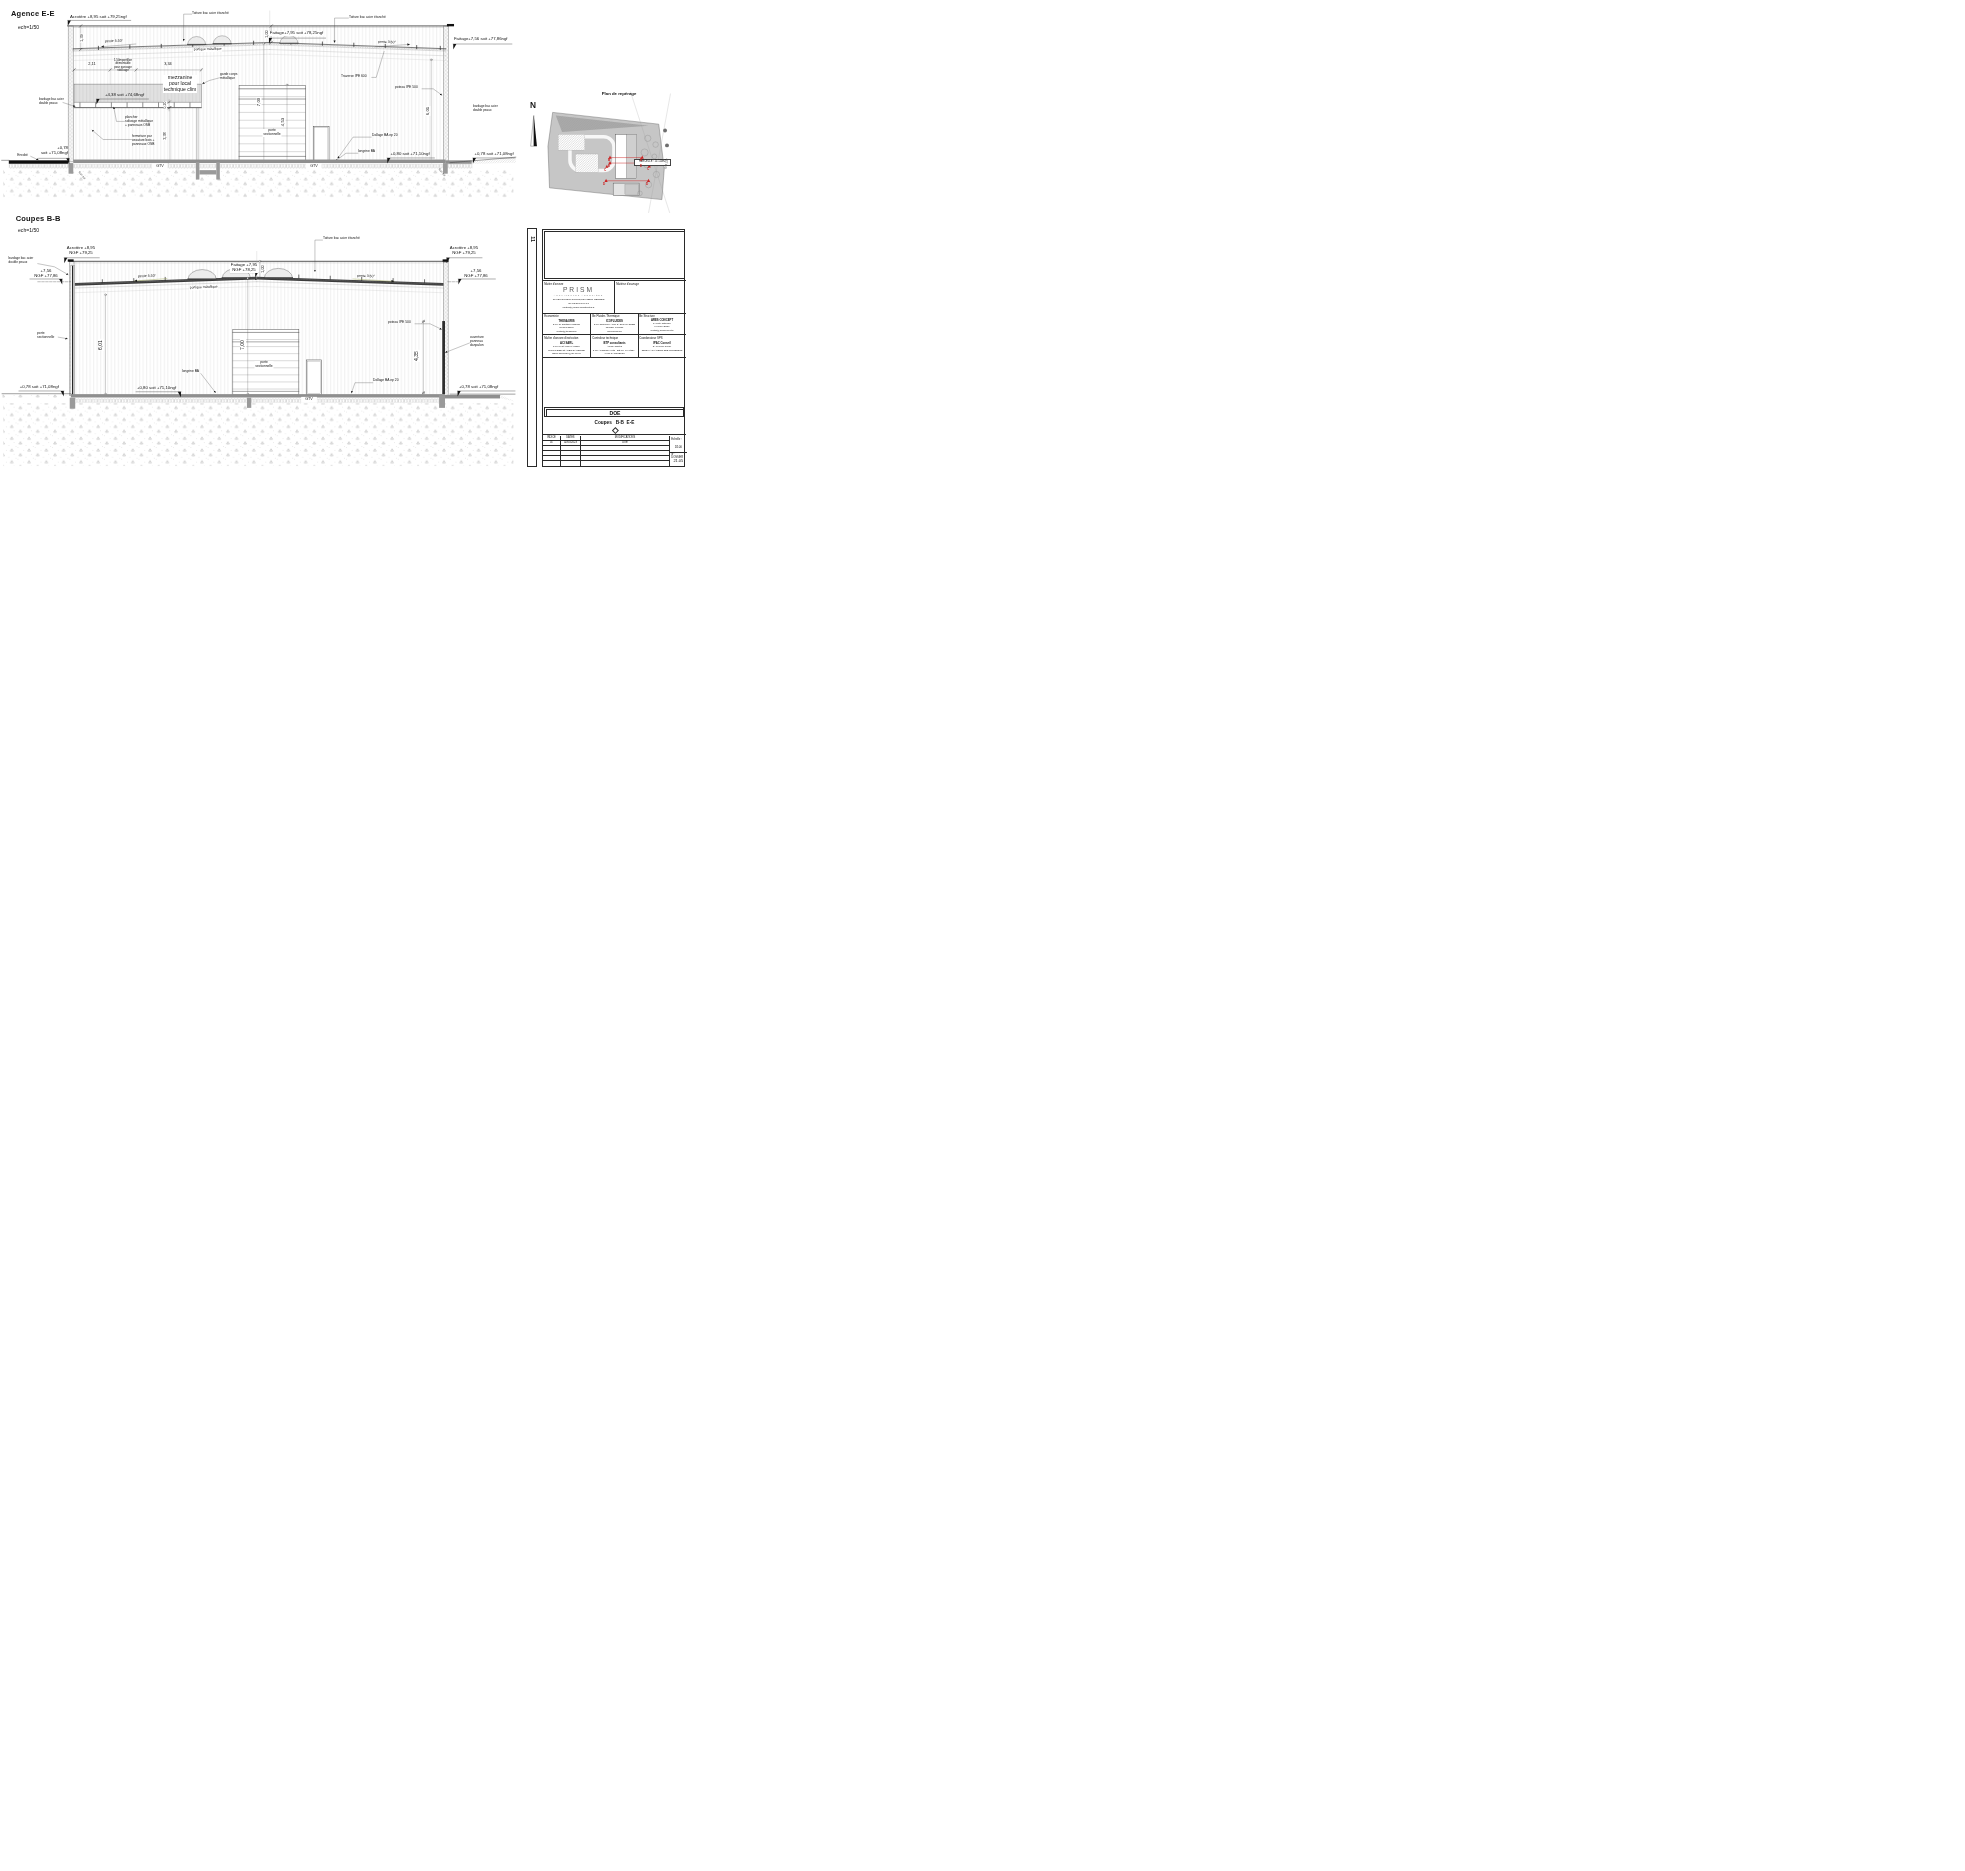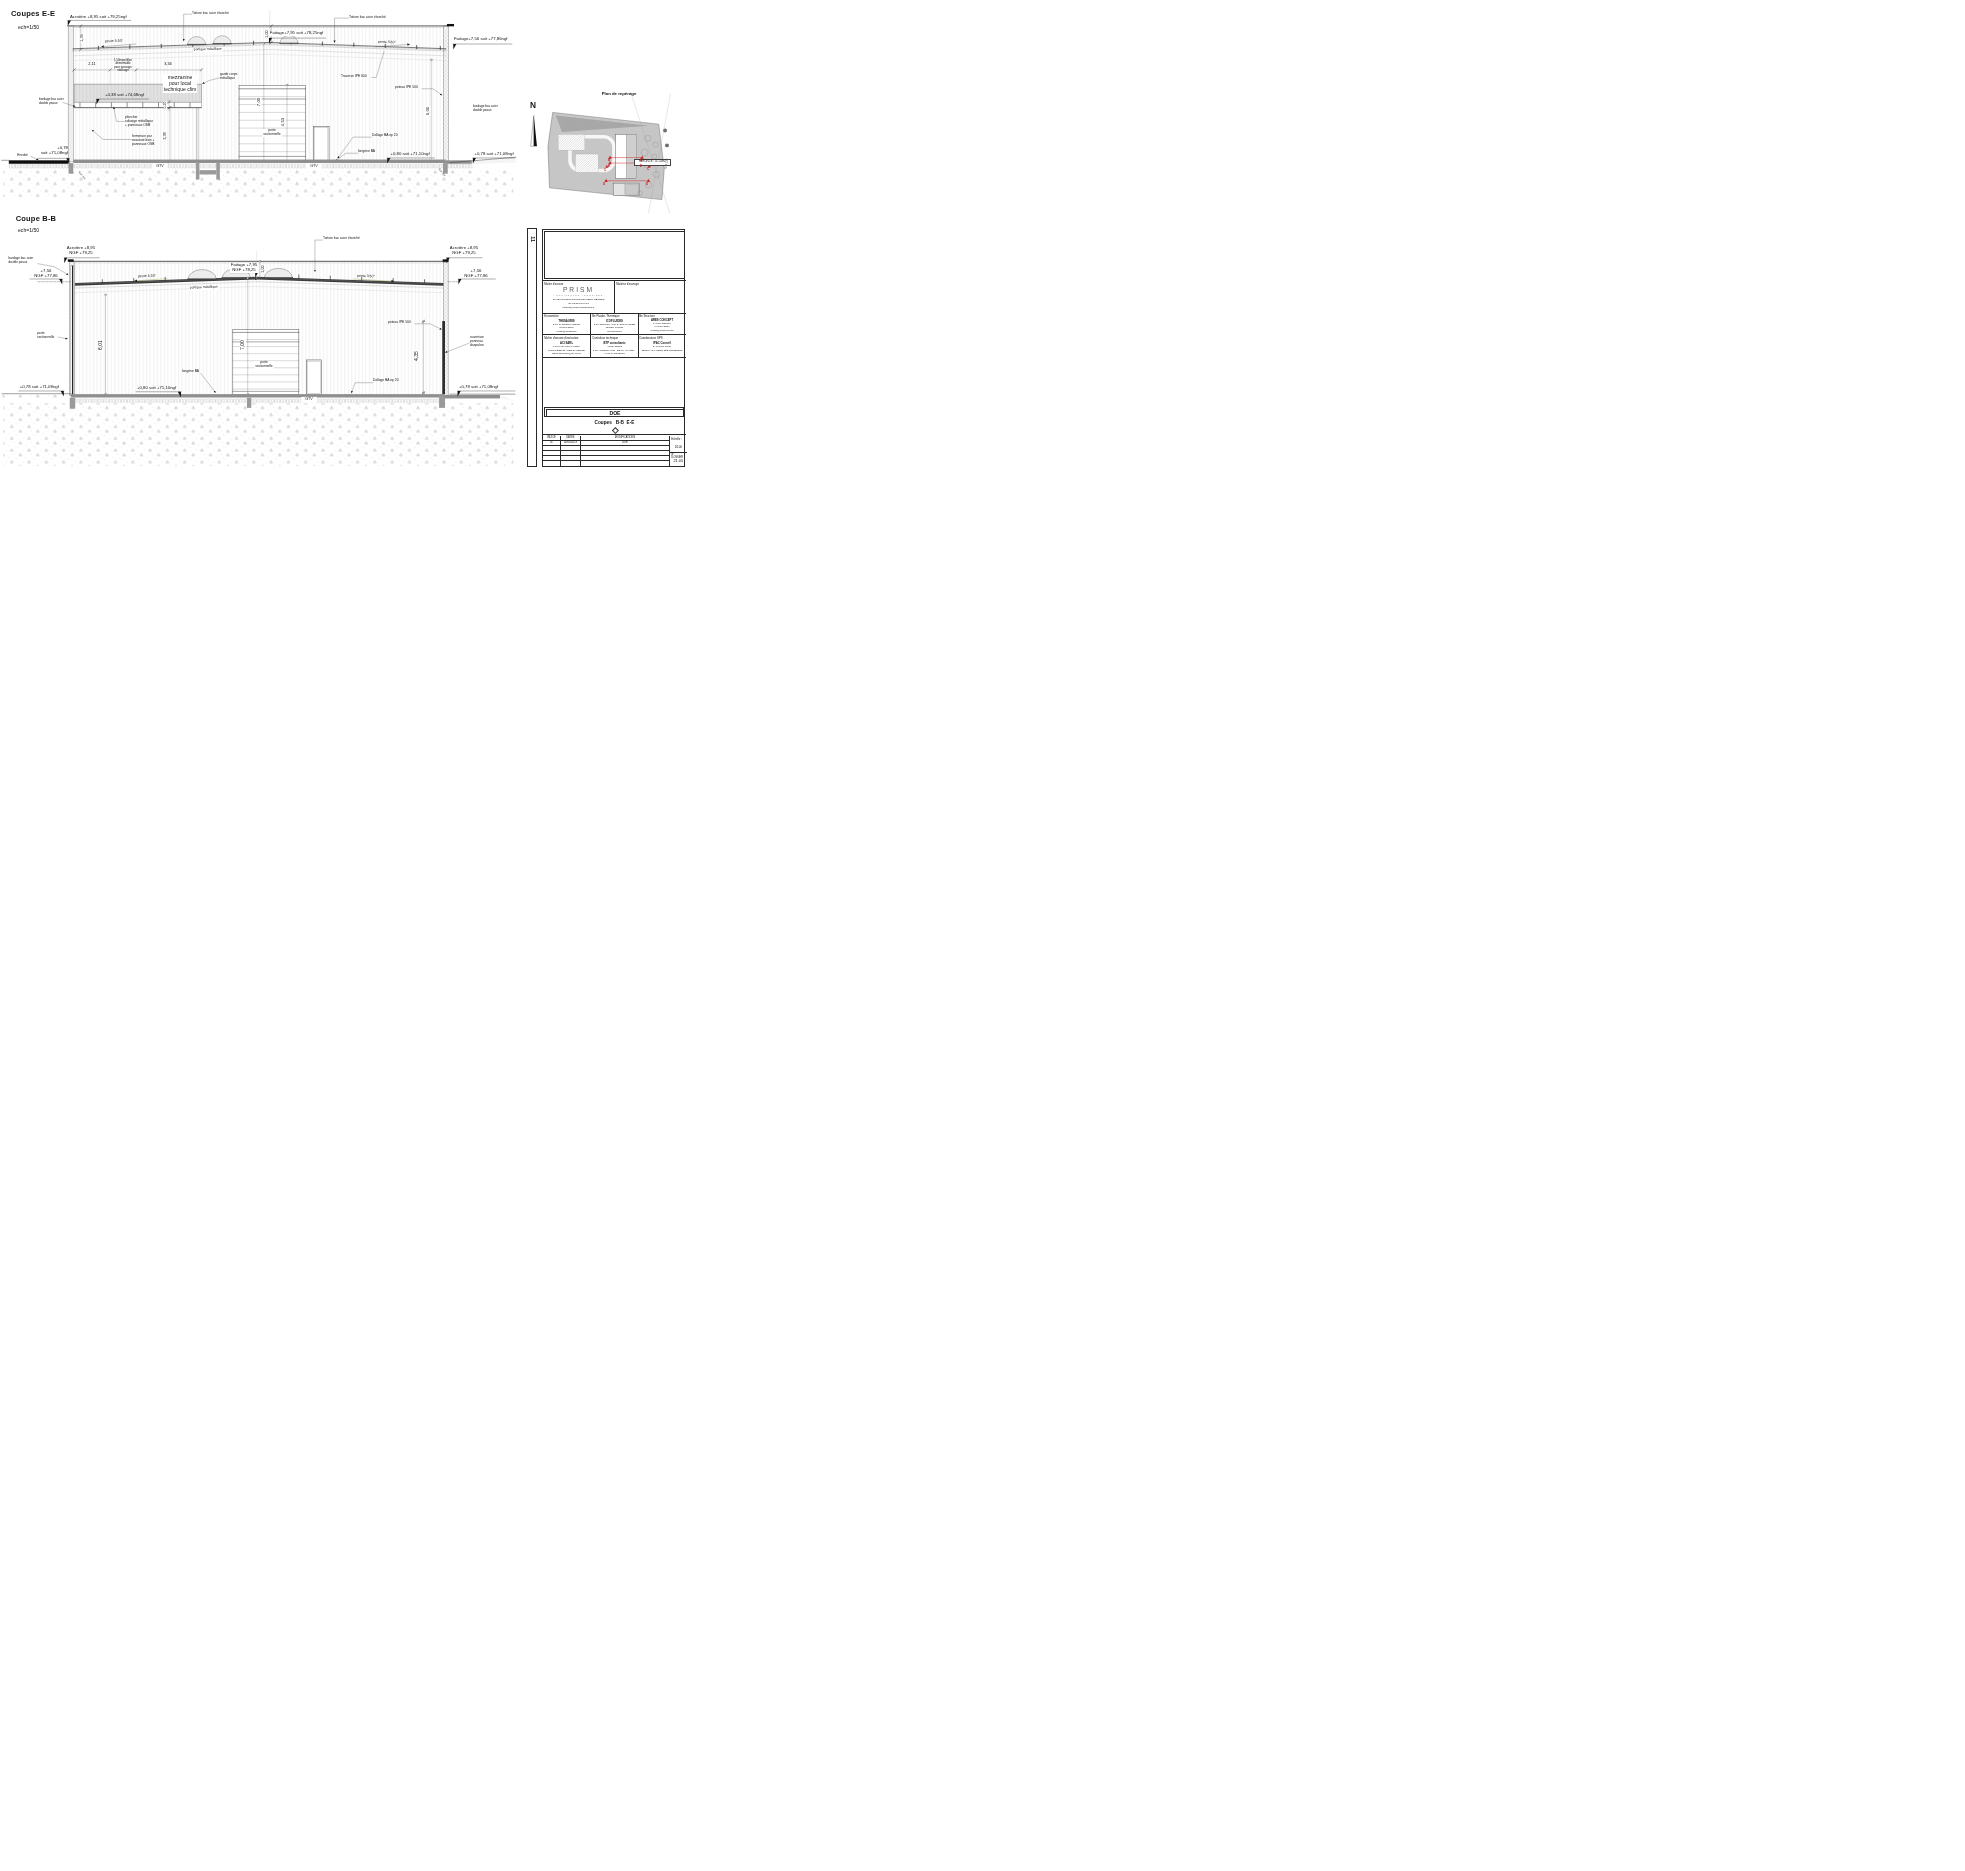--- a/index.html
+++ b/index.html
@@ -399,21 +399,21 @@
       <polygon points="1548,418 1556,418 1552,410"></polygon>
           <polygon points="1630,418 1638,418 1634,410"></polygon>
       <polygon points="1540,427 1548,427 1544,419"></polygon>
           <polygon points="1648,426 1656,426 1652,418"></polygon>
       <polygon points="1538,463 1546,463 1542,455"></polygon>
           <polygon points="1646,463 1654,463 1650,455"></polygon>
     </g>
   </g>
 </svg>
 
-<div class="lbl ttl" style="left:11px;top:10.2px">Coupes E-E</div>
+<div class="lbl ttl" style="left:11px;top:10.2px">Agence E-E</div>
 <div class="lbl scl" style="left:18px;top:25px">ech=1/50</div>
 <div class="lbl ann" style="left:70px;top:14.5px">Acrotère +8,95 soit +79,25ngf</div>
 <div class="lbl dim rot" style="left:82px;top:38px">1,39</div>
 <div class="lbl" style="left:105px;top:39px;font-size:3.5px;transform:rotate(-2deg)">pente 3.50°</div>
 <div class="lbl sm" style="left:192px;top:11.8px">Toiture bac acier étanché</div>
 <div class="lbl dim rot" style="left:267px;top:34px">1,00</div>
 <div class="lbl ann bgw" style="left:269px;top:31px">Faitage+7,95 soit +78,25ngf</div>
 <div class="lbl sm" style="left:349px;top:16px">Toiture bac acier étanché</div>
 <div class="lbl" style="left:378px;top:40px;font-size:3.5px;transform:rotate(2deg)">pente 3.50°</div>
 <div class="lbl ann" style="left:454px;top:37px">Faitage+7,56 soit +77,86ngf</div>
@@ -454,21 +454,21 @@
 <div class="lbl sm" style="left:17.3px;top:154px">Enrobé</div>
 <div class="lbl ann" style="left:25px;top:146px;width:43px;text-align:right">+0,78
 soit +71,08ngf</div>
 <div class="lbl ann ctr" style="left:410px;top:152px">+0,80 soit +71,10ngf</div>
 <div class="lbl ann ctr" style="left:494px;top:152px">+0,78 soit +71,08ngf</div>
 <div class="lbl ctr" style="left:160px;top:164px;font-size:3.7px">GTV</div>
 <div class="lbl ctr" style="left:314px;top:164px;font-size:3.7px">GTV</div>
 <div class="lbl" style="left:77px;top:174px;font-size:2.9px;transform:rotate(52deg);color:#444">bon sol</div>
 <div class="lbl" style="left:437px;top:171px;font-size:2.9px;transform:rotate(52deg);color:#444">bon sol</div>
 
-<div class="lbl ttl" style="left:15.7px;top:215px">Coupe B-B</div>
+<div class="lbl ttl" style="left:15.7px;top:215px">Coupes B-B</div>
 <div class="lbl scl" style="left:18px;top:228px">ech=1/50</div>
 <div class="lbl ann ctr" style="left:81px;top:246px">Acrotère +8,95
 NGF +79,25</div>
 <div class="lbl ann ctr" style="left:464px;top:246px">Acrotère +8,95
 NGF +79,25</div>
 <div class="lbl xs" style="left:8.6px;top:257px">bardage bac acier
 double peaux</div>
 <div class="lbl ann ctr" style="left:46px;top:269px">+7,56
 NGF +77,86</div>
 <div class="lbl ann ctr" style="left:476px;top:269px">+7,56

